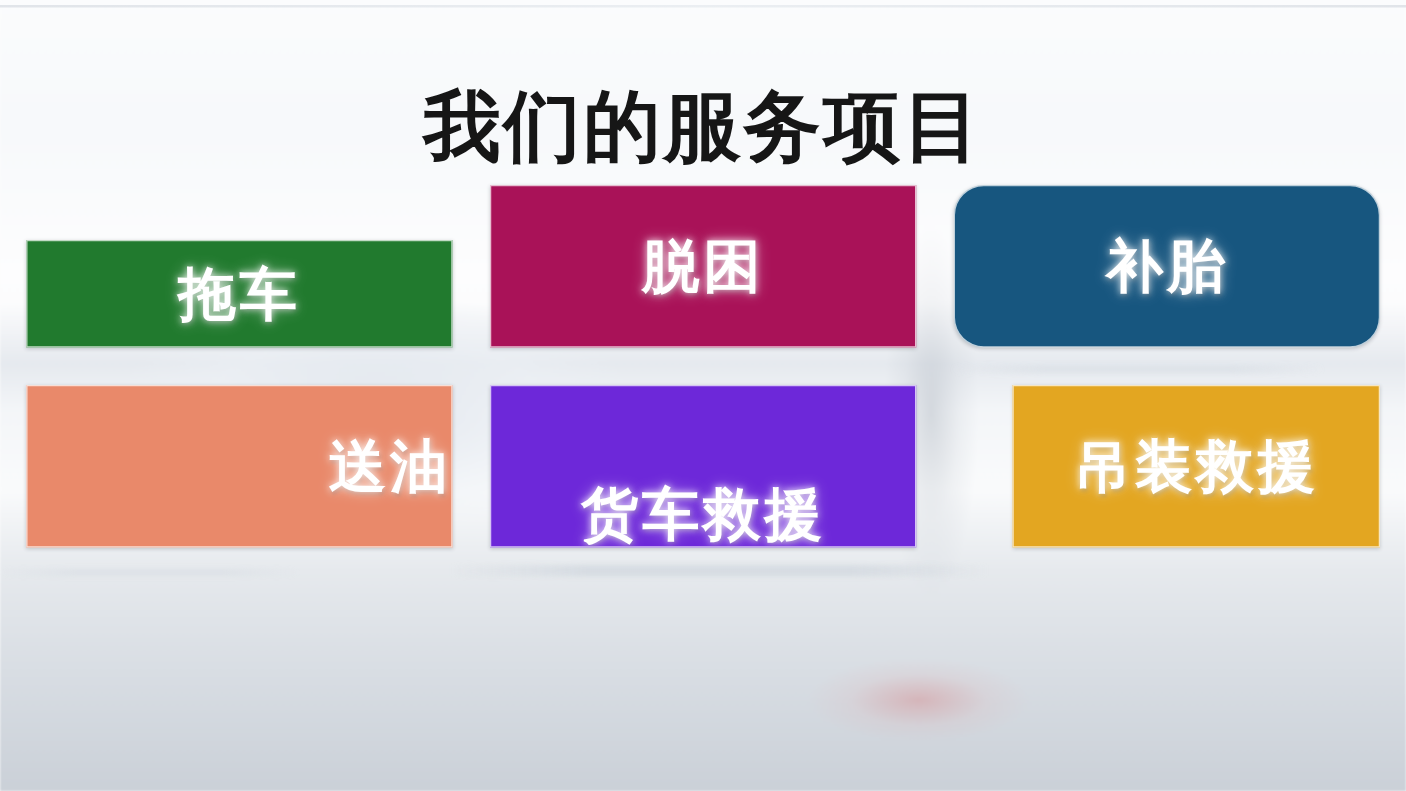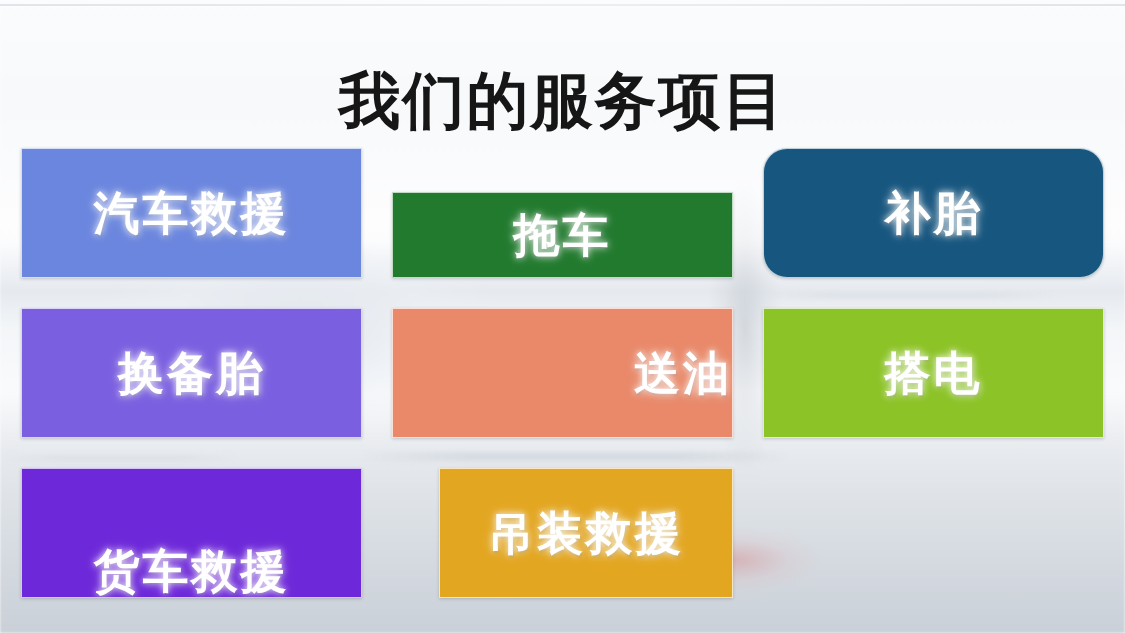--- a/index.html
+++ b/index.html
@@ -126,44 +126,38 @@
   <div class="bg-photo"></div>
   <div class="bg-streak s1"></div>
   <div class="bg-streak s2"></div>
   <div class="bg-streak s3"></div>
   <div class="top-hairline"></div>
 
   <h1 class="headline">我们的服务项目</h1>
 
   <div class="grid">
 
-    <div class="tile" style="background-color: rgb(107, 134, 222);">
-      <span class="tile-label">汽车救援</span>
-    </div>
 
     <div class="tile" style="background-color: rgb(33, 122, 46); margin-top: 44px;">
       <span class="tile-label">拖车</span>
     </div>
 
+    <div class="tile" style="background-color: rgb(169, 18, 88);">
+      <span class="tile-label">脱困</span>
+    </div>
 
     <div class="tile" style="background-color: rgb(23, 86, 127); border-radius: 24px;">
       <span class="tile-label">补胎</span>
     </div>
 
-    <div class="tile" style="background-color: rgb(122, 95, 224);">
-      <span class="tile-label">换备胎</span>
-    </div>
 
     <div class="tile" style="background-color: rgb(233, 137, 106); justify-content: flex-end;">
       <span class="tile-label">送油</span>
     </div>
 
-    <div class="tile" style="background-color: rgb(140, 195, 38);">
-      <span class="tile-label">搭电</span>
-    </div>
 
     <div class="tile" style="background-color: #6d28d9; align-items: flex-end;">
       <span class="tile-label">货车救援</span>
     </div>
 
     <div class="tile" style="background-color: rgb(227, 166, 33); margin-left: 47px;">
       <span class="tile-label">吊装救援</span>
     </div>
 
   </div>

